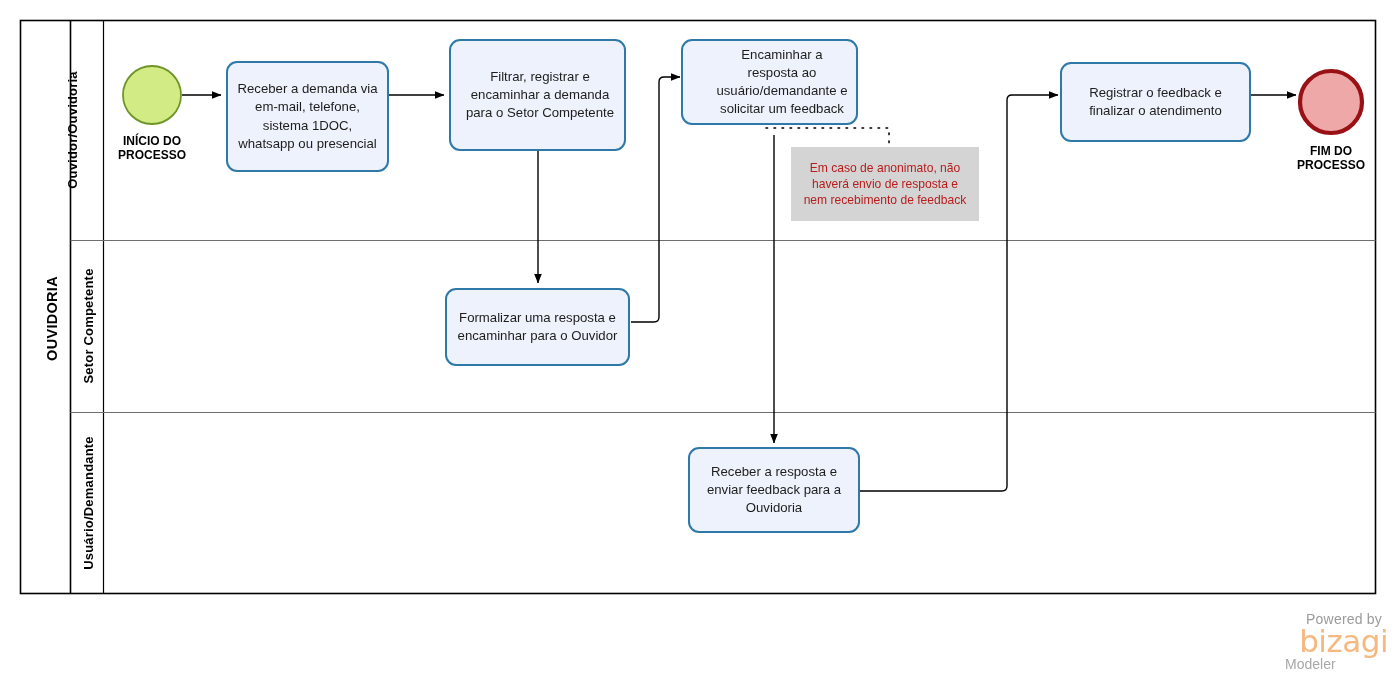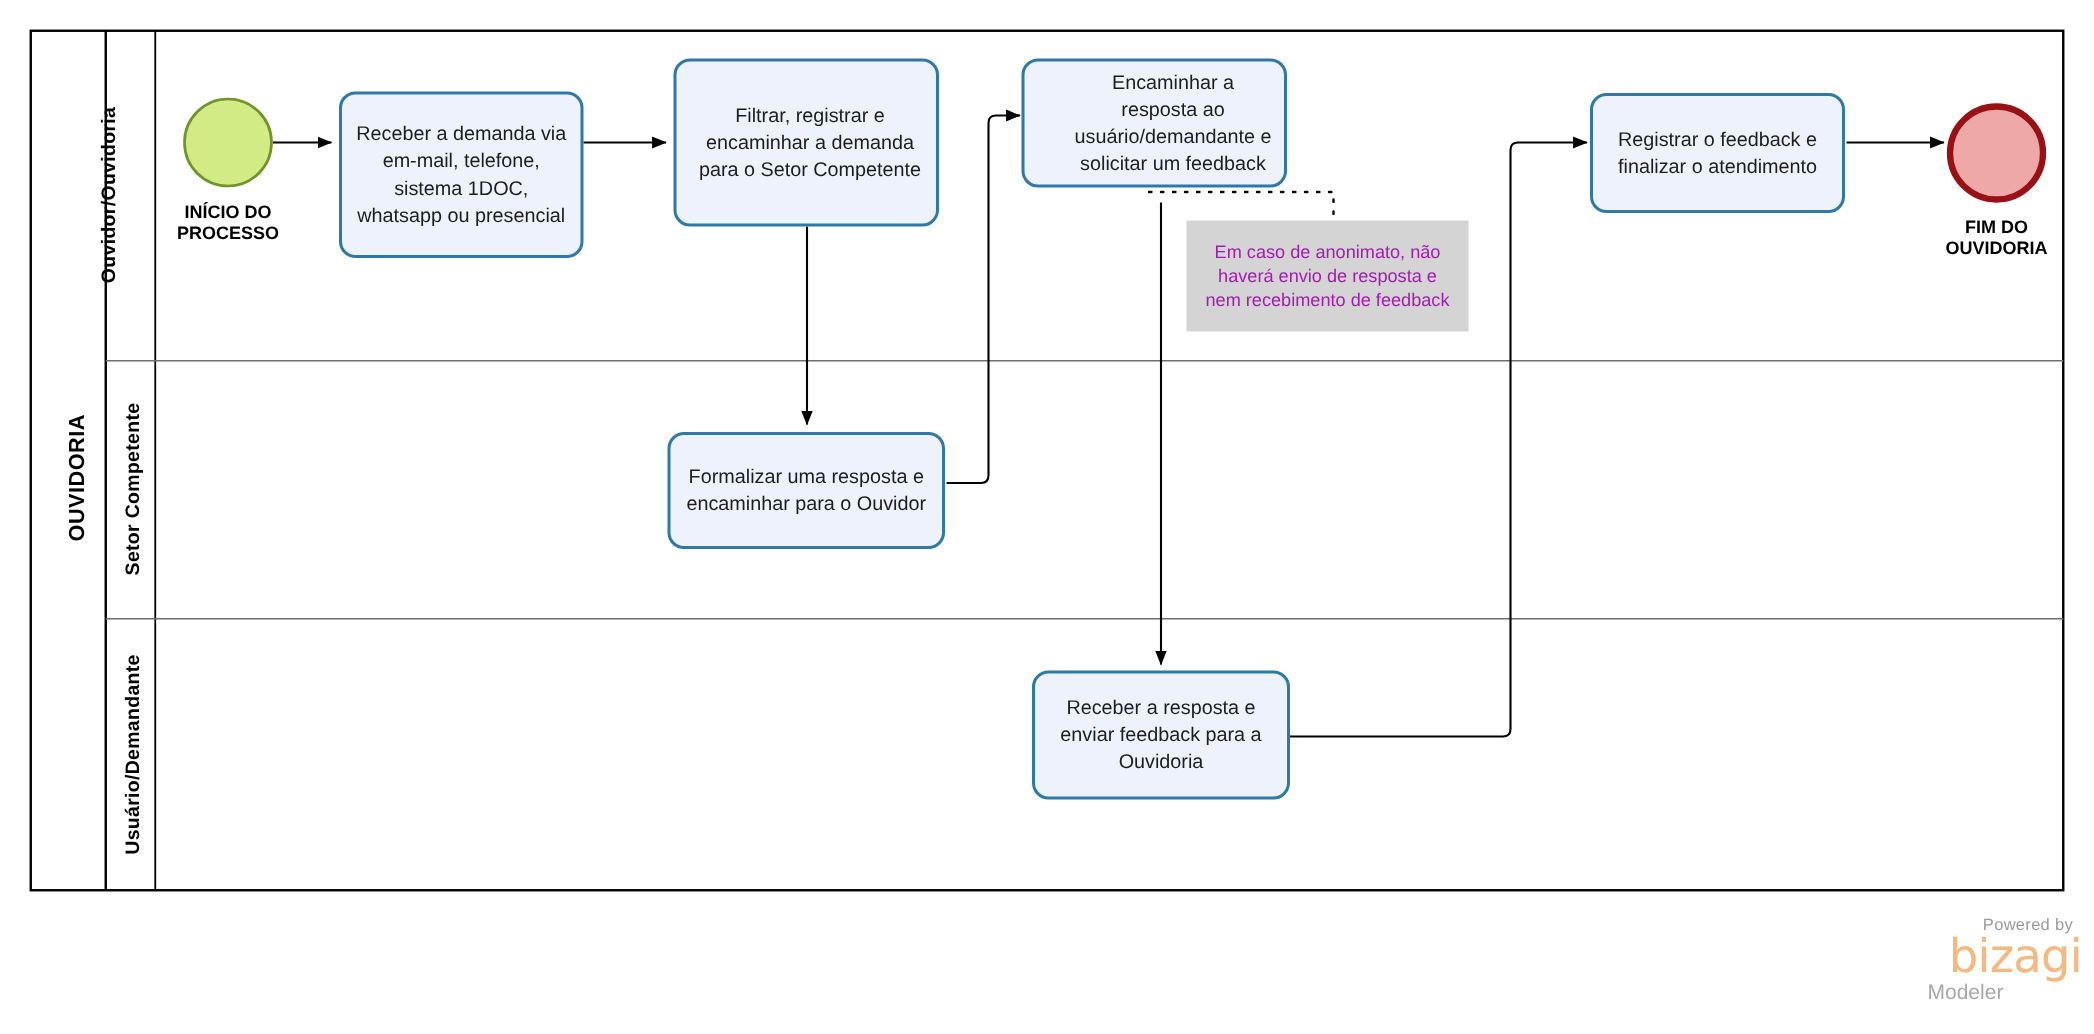--- a/index.html
+++ b/index.html
@@ -73,36 +73,36 @@
   
   .annotation {
     position: absolute;
     box-sizing: border-box;
     background: #d4d4d4;
     border: none;
     display: flex;
     align-items: center;
     justify-content: center;
     text-align: center;
-    color: #a21caf;
+    color: #b91c1c;
     font-size: 12.1px;
     line-height: 1.35;
     padding: 6px 8px;
   }
   
   #bizagi-logo {
     position: absolute;
     left: 1280px;
     top: 612px;
     width: 108px;
     height: 58px;
     text-align: right;
   }
   #bizagi-powered {
-    font-size: 11px;
+    font-size: 14px;
     color: #9b9b9b;
     letter-spacing: 0.2px;
     line-height: 1;
     margin: 0 6px 1px 0;
   }
   #bizagi-word {
     font-size: 31px;
     color: #f5b97f;
     font-family: "DejaVu Sans", sans-serif;
     line-height: 0.95;
@@ -170,31 +170,31 @@
   <div class="rot-label lane-title" style="left:2px; top:310px; width:171px; height:32px; transform: rotate(-90deg);">Setor Competente</div>
 
   <div class="rot-label lane-title" style="left:-3px; top:487px; width:181px; height:32px; transform: rotate(-90deg);">Usuário/Demandante</div>
 
   <div class="task" style="left:226px; top:39px; width:163px; height:111px;margin-top:22px;">Receber a demanda via em-mail, telefone, sistema 1DOC, whatsapp ou presencial</div>
 
   <div class="task" style="left:449px; top:39px; width:177px; height:112px;padding-left:12px;">Filtrar, registrar e encaminhar a demanda para o Setor Competente</div>
 
   <div class="task" style="left:681px; top:39px; width:177px; height:86px;padding-left:32px;">Encaminhar a resposta ao usuário/demandante e solicitar um feedback</div>
 
-  <div class="task" style="left:1060px; top:62px; width:170px; height:80px;">Registrar o feedback e finalizar o atendimento</div>
+  <div class="task" style="left:1060px; top:62px; width:191px; height:80px;">Registrar o feedback e finalizar o atendimento</div>
 
   <div class="task" style="left:688px; top:447px; width:172px; height:86px;">Receber a resposta e enviar feedback para a Ouvidoria</div>
 
   <div class="task" style="left:445px; top:288px; width:185px; height:78px;">Formalizar uma resposta e encaminhar para o Ouvidor</div>
 
   <div class="event-label" style="left:97px; top:134px; width:110px;">INÍCIO DO
 PROCESSO</div>
 
   <div class="event-label" style="left:1276px; top:144px; width:110px;">FIM DO
-OUVIDORIA</div>
+PROCESSO</div>
 
   <div class="annotation" style="left:791px; top:147px; width:188px; height:74px;">Em caso de anonimato, não haverá envio de resposta e nem recebimento de feedback</div>
 
   <div id="bizagi-logo">
     <p id="bizagi-powered">Powered by</p>
     <p id="bizagi-word">bizagi</p>
     <p id="bizagi-modeler">Modeler</p>
   </div>
 
 </div>

